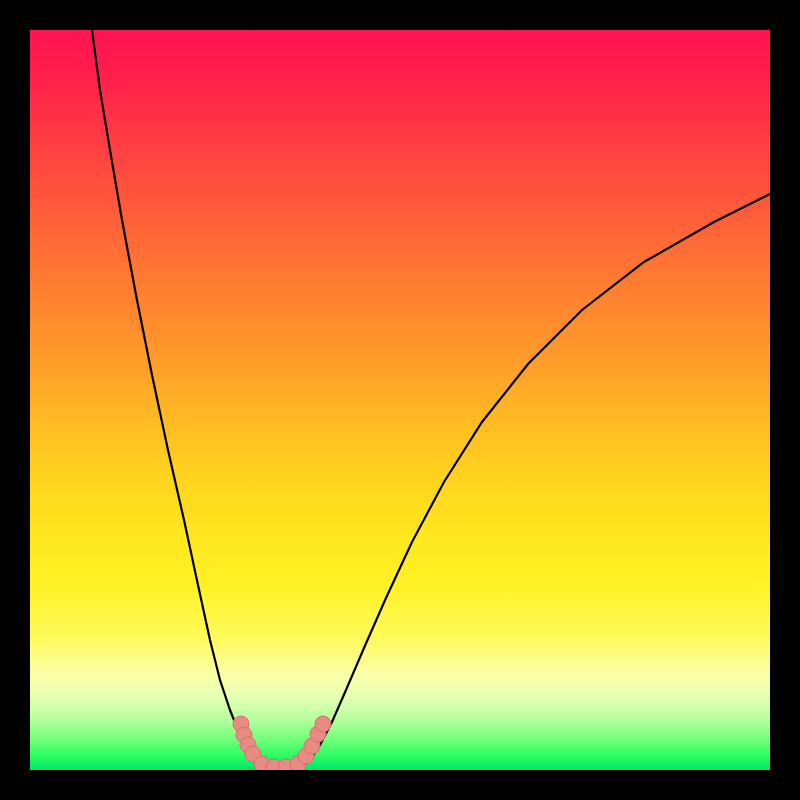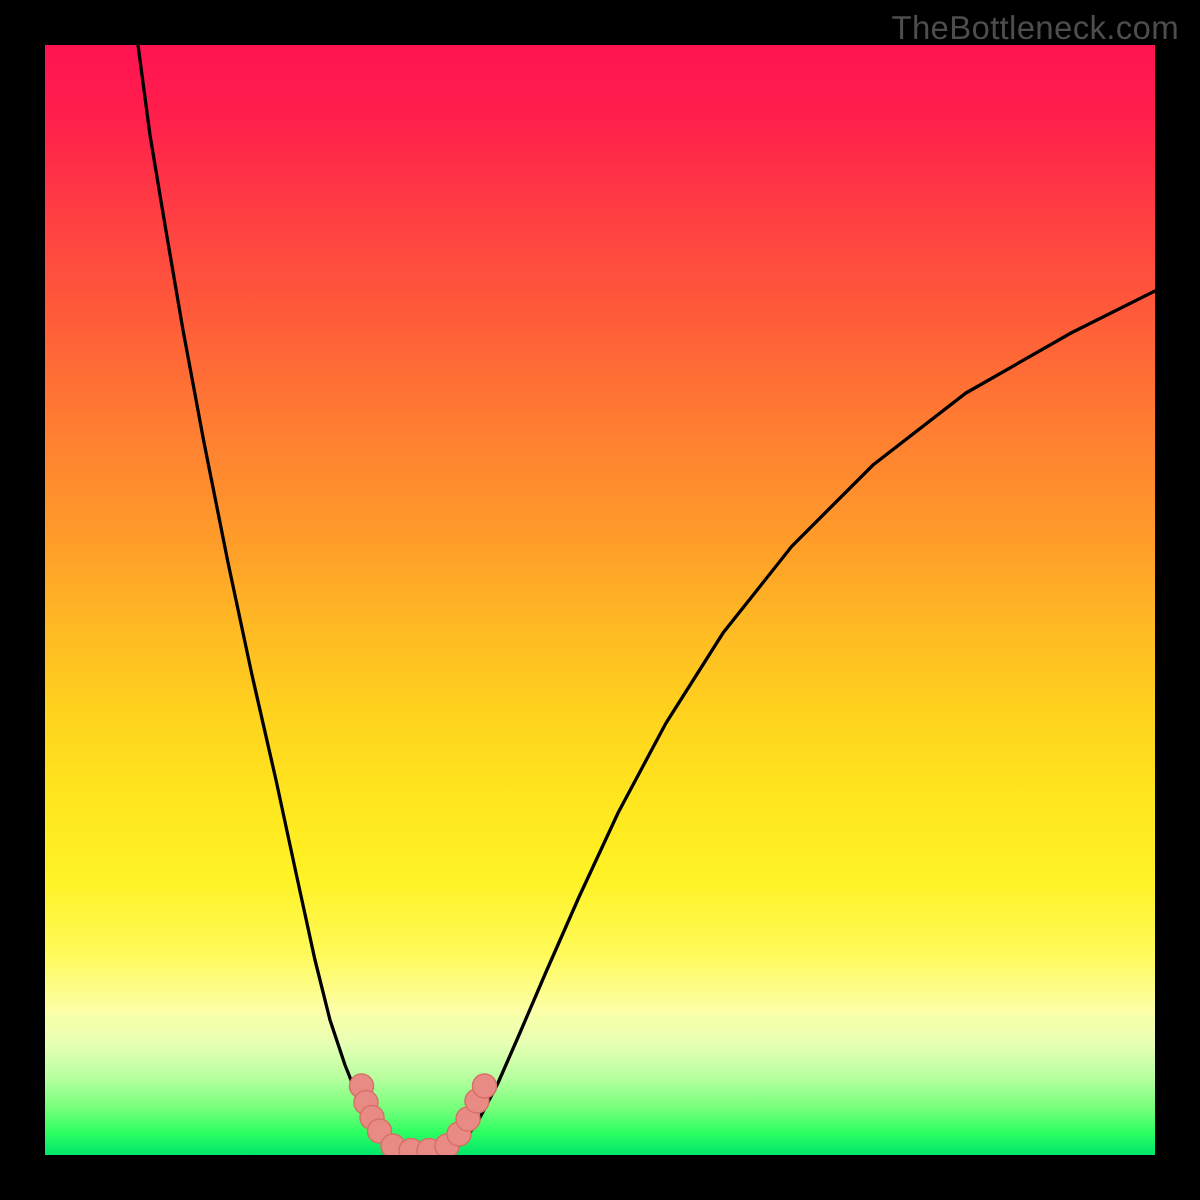--- a/index.html
+++ b/index.html
@@ -73,21 +73,20 @@
   .marker {
     fill: #e88b84;
     stroke: #d77068;
     stroke-width: 1;
   }
 </style>
 </head>
 <body>
 
 <div class="frame">
-  <div class="watermark">TheBottleneck.com</div>
   <div class="plot">
     <div class="gradient"></div>
     <svg class="curve" viewBox="0 0 740 740" preserveAspectRatio="none">
       <path id="curve-path" fill="none" stroke="#000" stroke-width="2.2" stroke-linecap="round" d="M62 0 L70 60 L80 120 L92 190 L106 265 L122 345 L138 420 L154 490 L168 555 L180 610 L190 650 L200 680 L208 700 L215 714 L221 724 L226 730 L226 730 L234 735 L242 737 L250 738 L258 738 L266 737 L274 735 L280 730 L280 730 L290 715 L302 692 L316 660 L334 618 L356 568 L382 512 L414 452 L452 392 L498 334 L552 280 L614 232 L684 192 L740 164"></path>
       <g id="markers">
           <circle cx="211" cy="694" r="8" class="marker"></circle>
           <circle cx="214" cy="705" r="8" class="marker"></circle>
           <circle cx="218" cy="715" r="8" class="marker"></circle>
           <circle cx="223" cy="724" r="8" class="marker"></circle>
           <circle cx="232" cy="734" r="8" class="marker"></circle>

